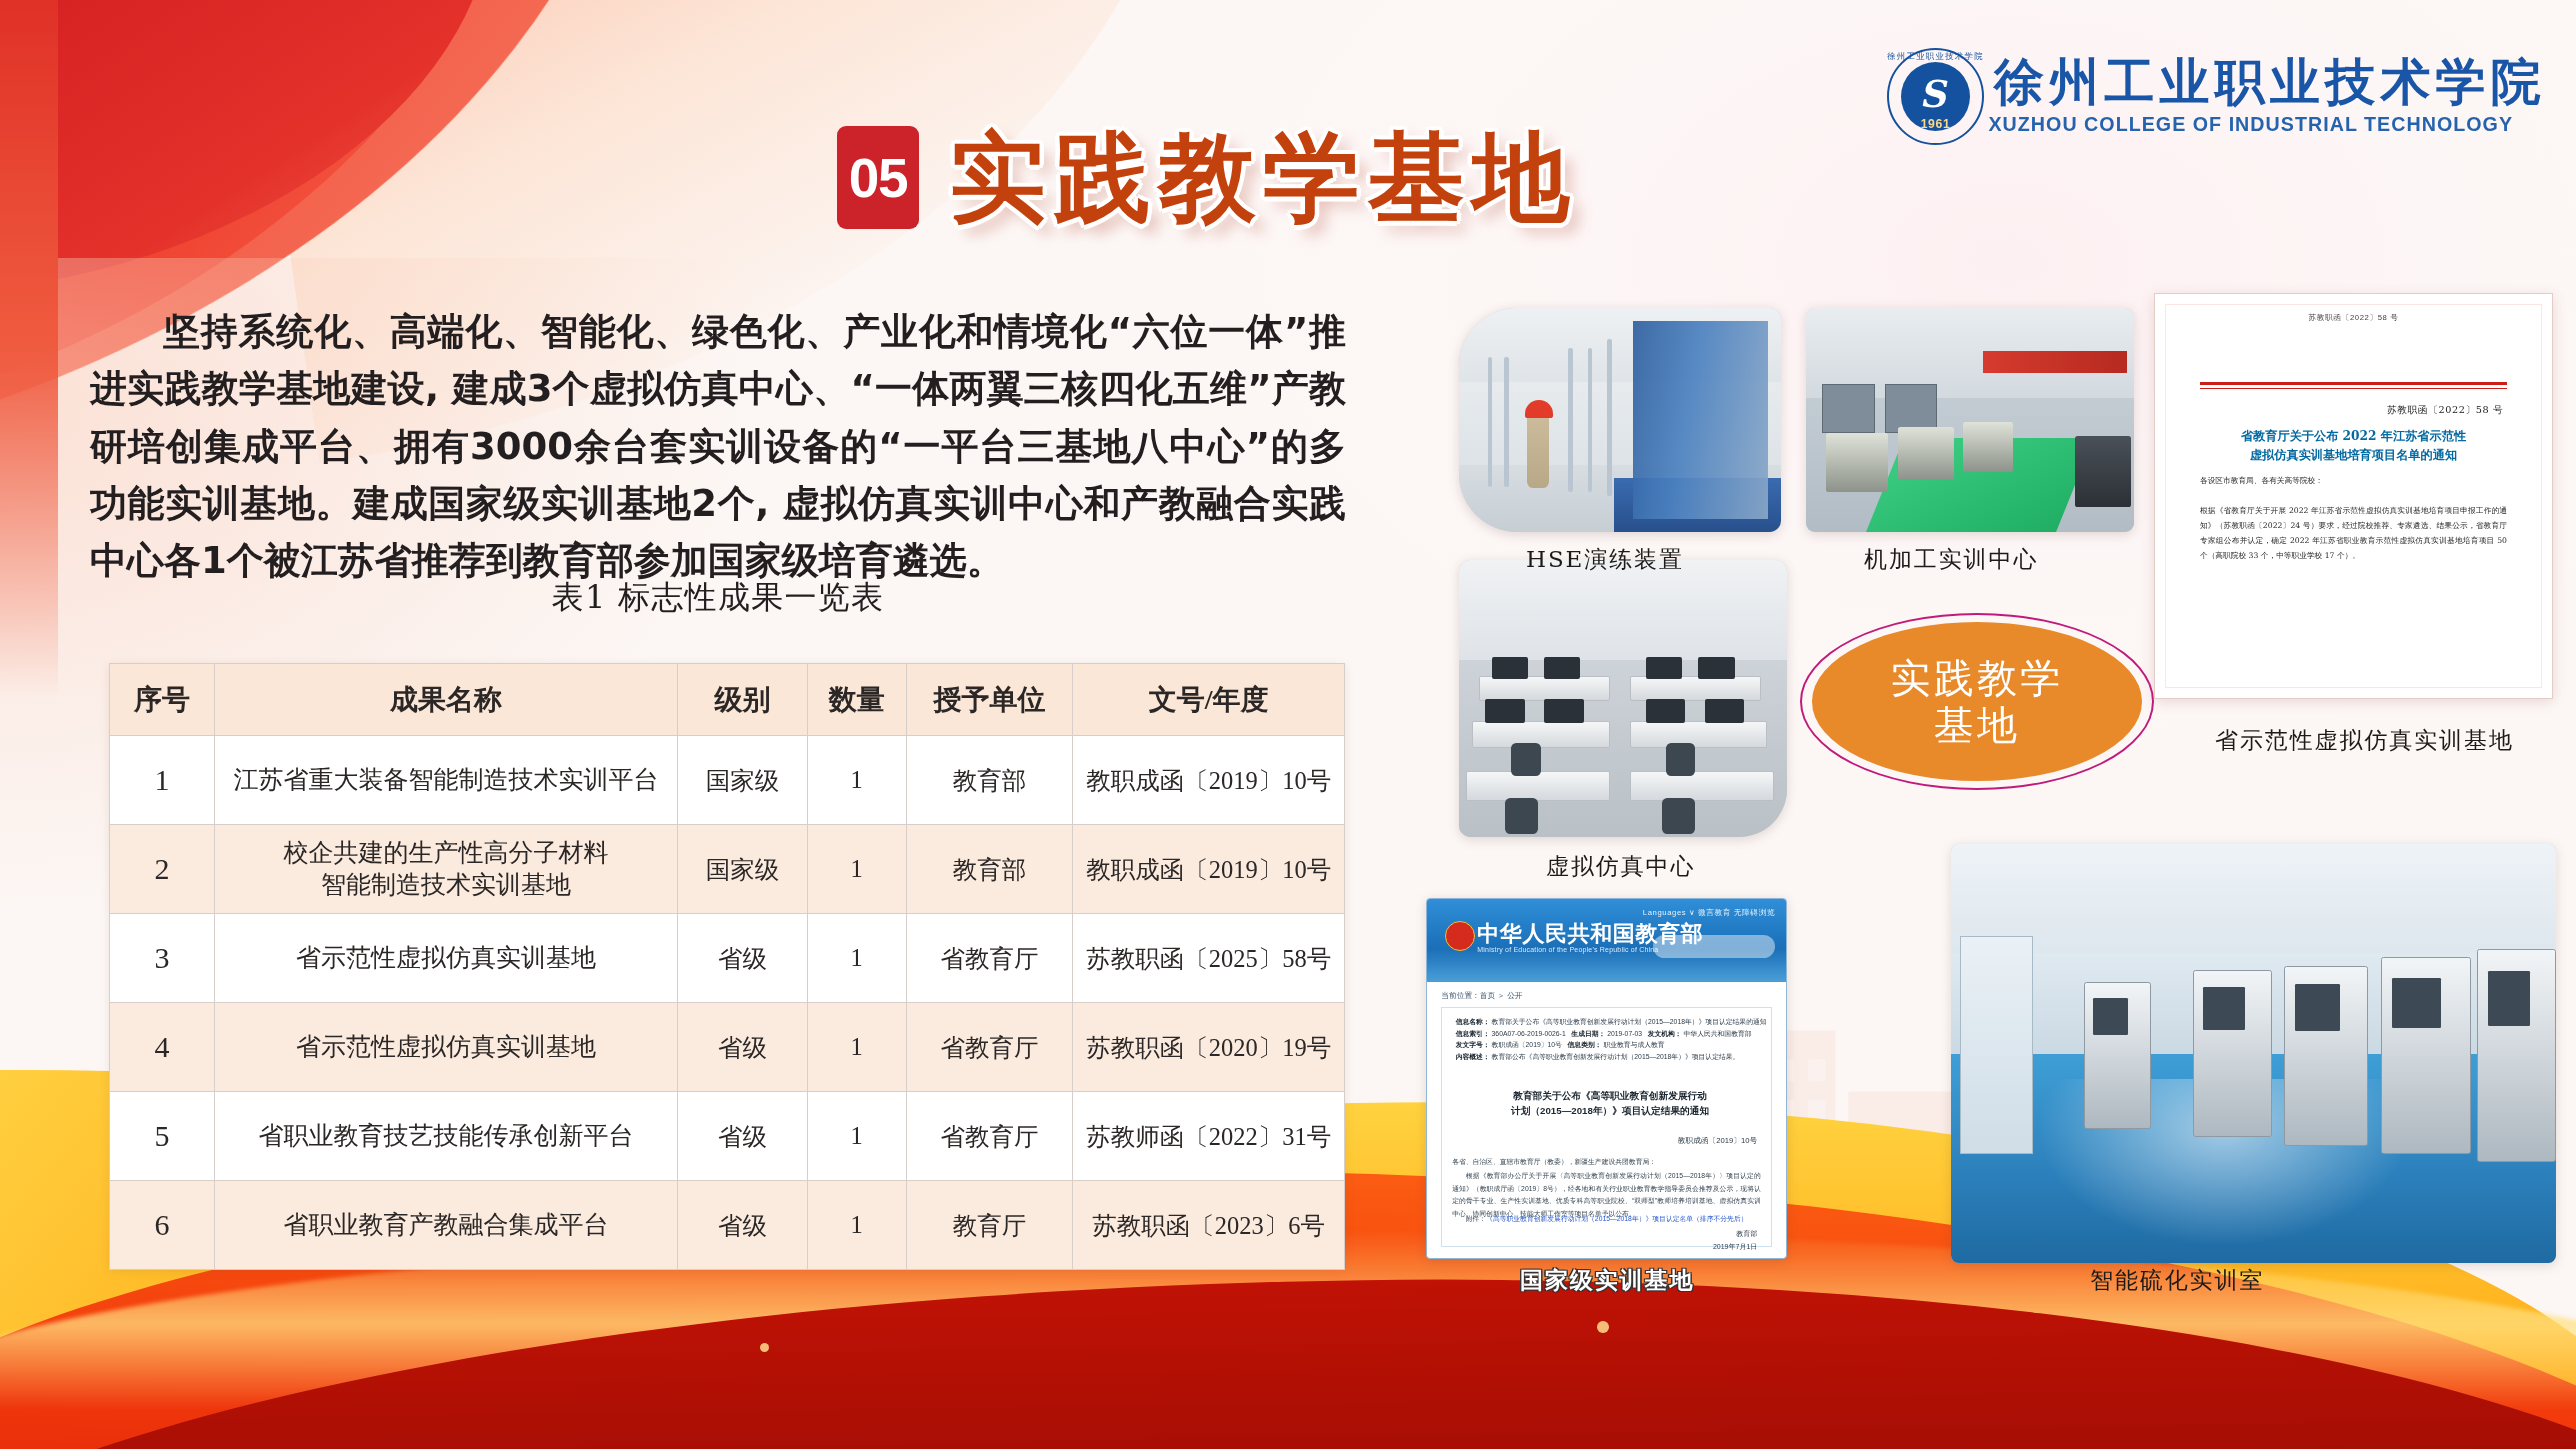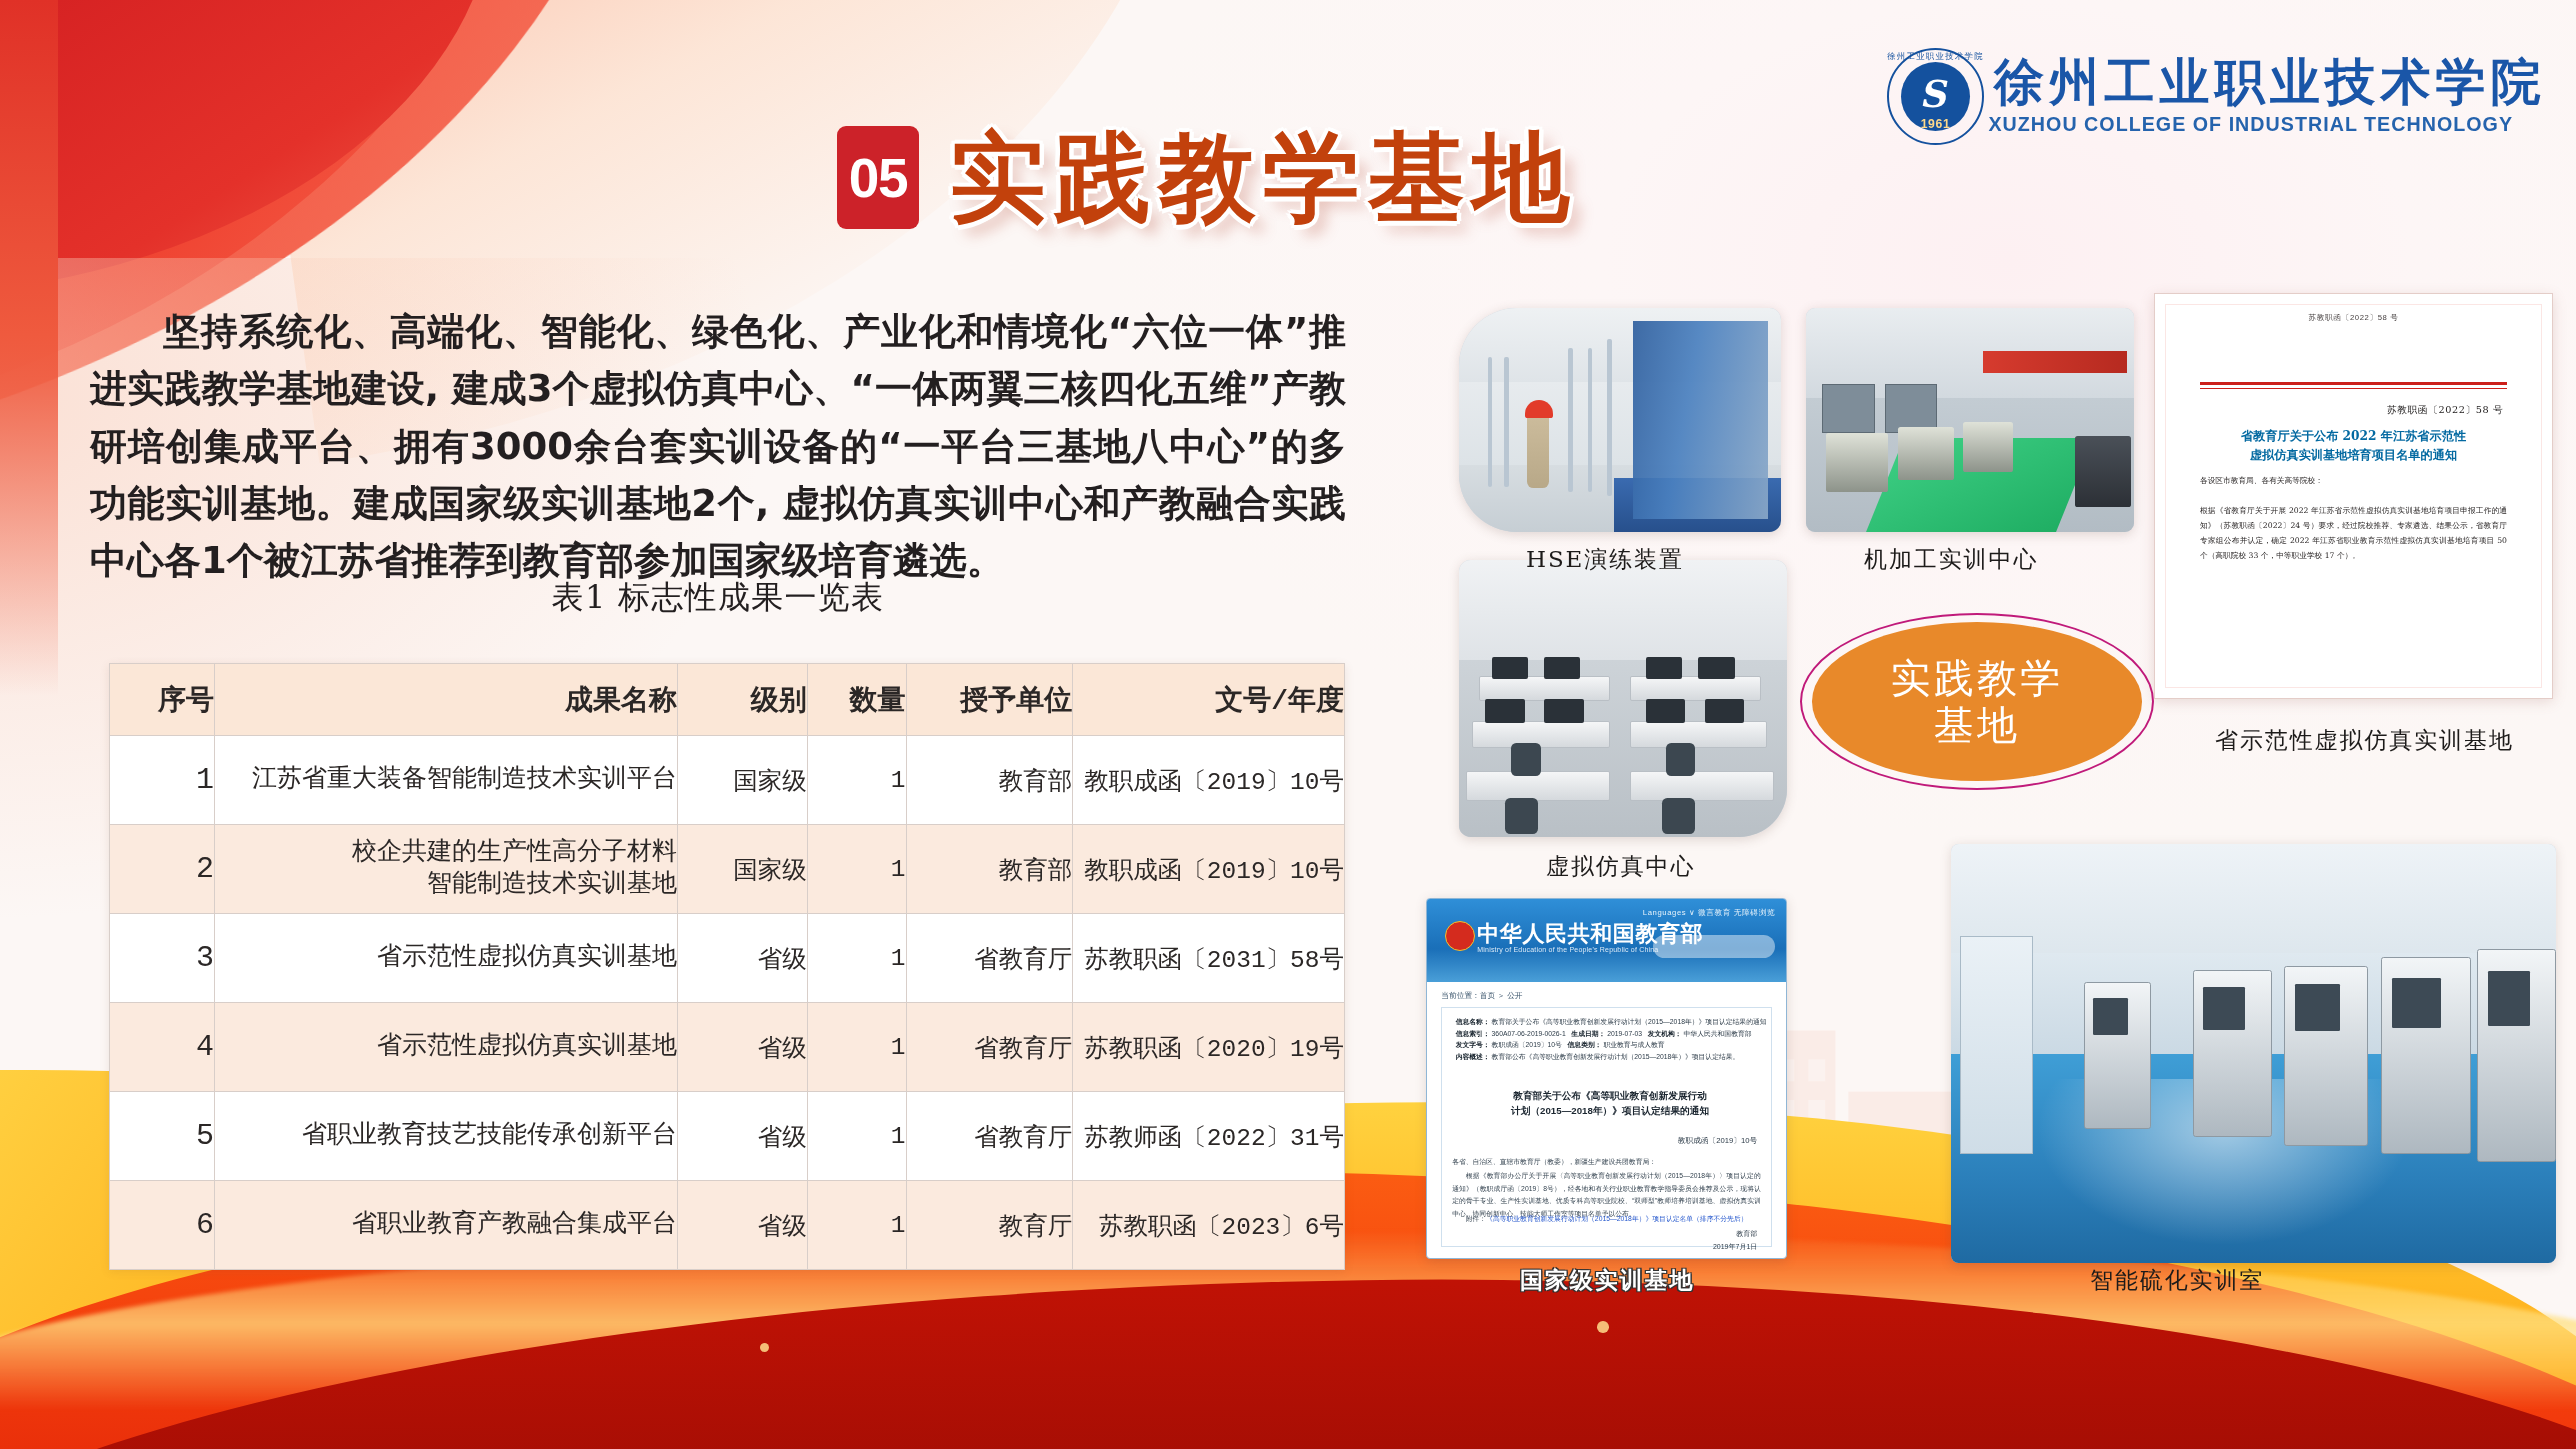--- a/index.html
+++ b/index.html
@@ -161,22 +161,22 @@
     position:absolute; left:90px; top:576px; width:1256px; z-index:5;
     text-align:center; font-family:"DejaVu Serif",serif;
     font-size:32px; color:#231f20; letter-spacing:1.3px;
   }
 
   .tbl-wrap { position:absolute; left:109px; top:663px; width:1236px; z-index:5; }
   table { width:100%; border-collapse:collapse; table-layout:fixed;
           box-shadow:0 1.9px 9px rgba(120,70,50,.12); }
   th, td {
     border:1.3px solid #d8cec9; color:#2b2726;
-    font-family:Liberation Mono, monospace;
-    text-align:right; vertical-align:middle;
+    font-family:Liberation Serif, serif;
+    text-align:center; vertical-align:middle;
   }
   thead th {
     background:#fbe7d7; height:72px; font-size:28px; font-weight:700;
   }
   tbody td { height:89px; font-size:24.5px; background:#ffffff; }
   tbody tr.alt td { background:#fbeade; }
   td.idx { font-size:30px; }
   td.name { font-size:25px; line-height:1.28; }
   .col-idx   { width:8.5%; }
   .col-name  { width:37.5%; }
@@ -442,21 +442,21 @@
         <td>1</td>
         <td>教育部</td>
         <td>教职成函〔2019〕10号</td>
       </tr>
       <tr>
         <td class="idx">3</td>
         <td class="name">省示范性虚拟仿真实训基地</td>
         <td>省级</td>
         <td>1</td>
         <td>省教育厅</td>
-        <td>苏教职函〔2031〕58号</td>
+        <td>苏教职函〔2025〕58号</td>
       </tr>
       <tr class="alt">
         <td class="idx">4</td>
         <td class="name">省示范性虚拟仿真实训基地</td>
         <td>省级</td>
         <td>1</td>
         <td>省教育厅</td>
         <td>苏教职函〔2020〕19号</td>
       </tr>
       <tr>

